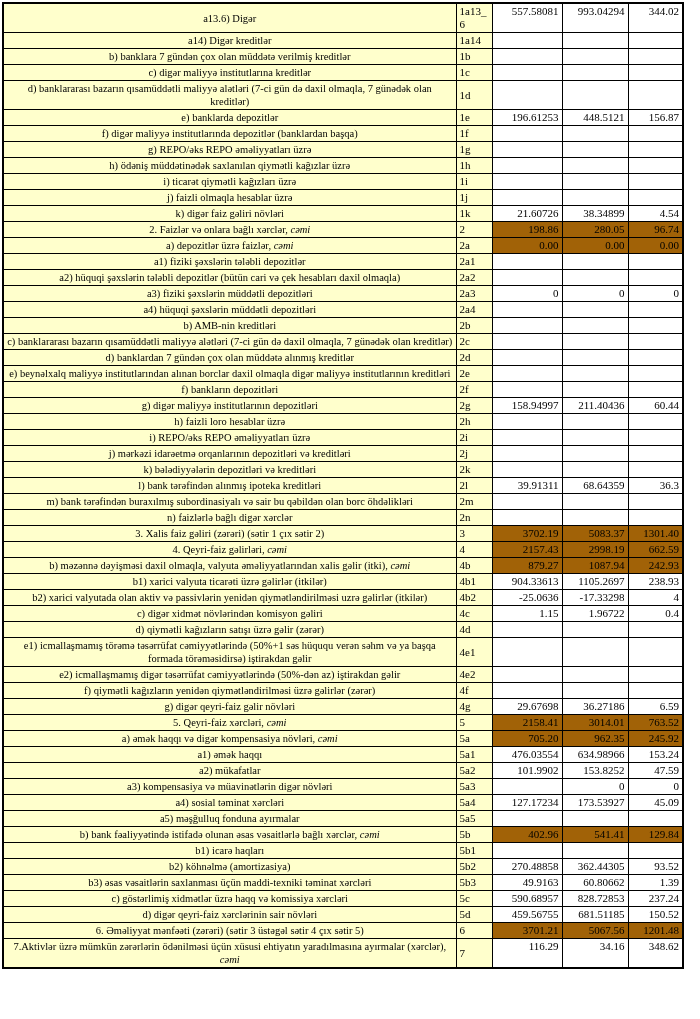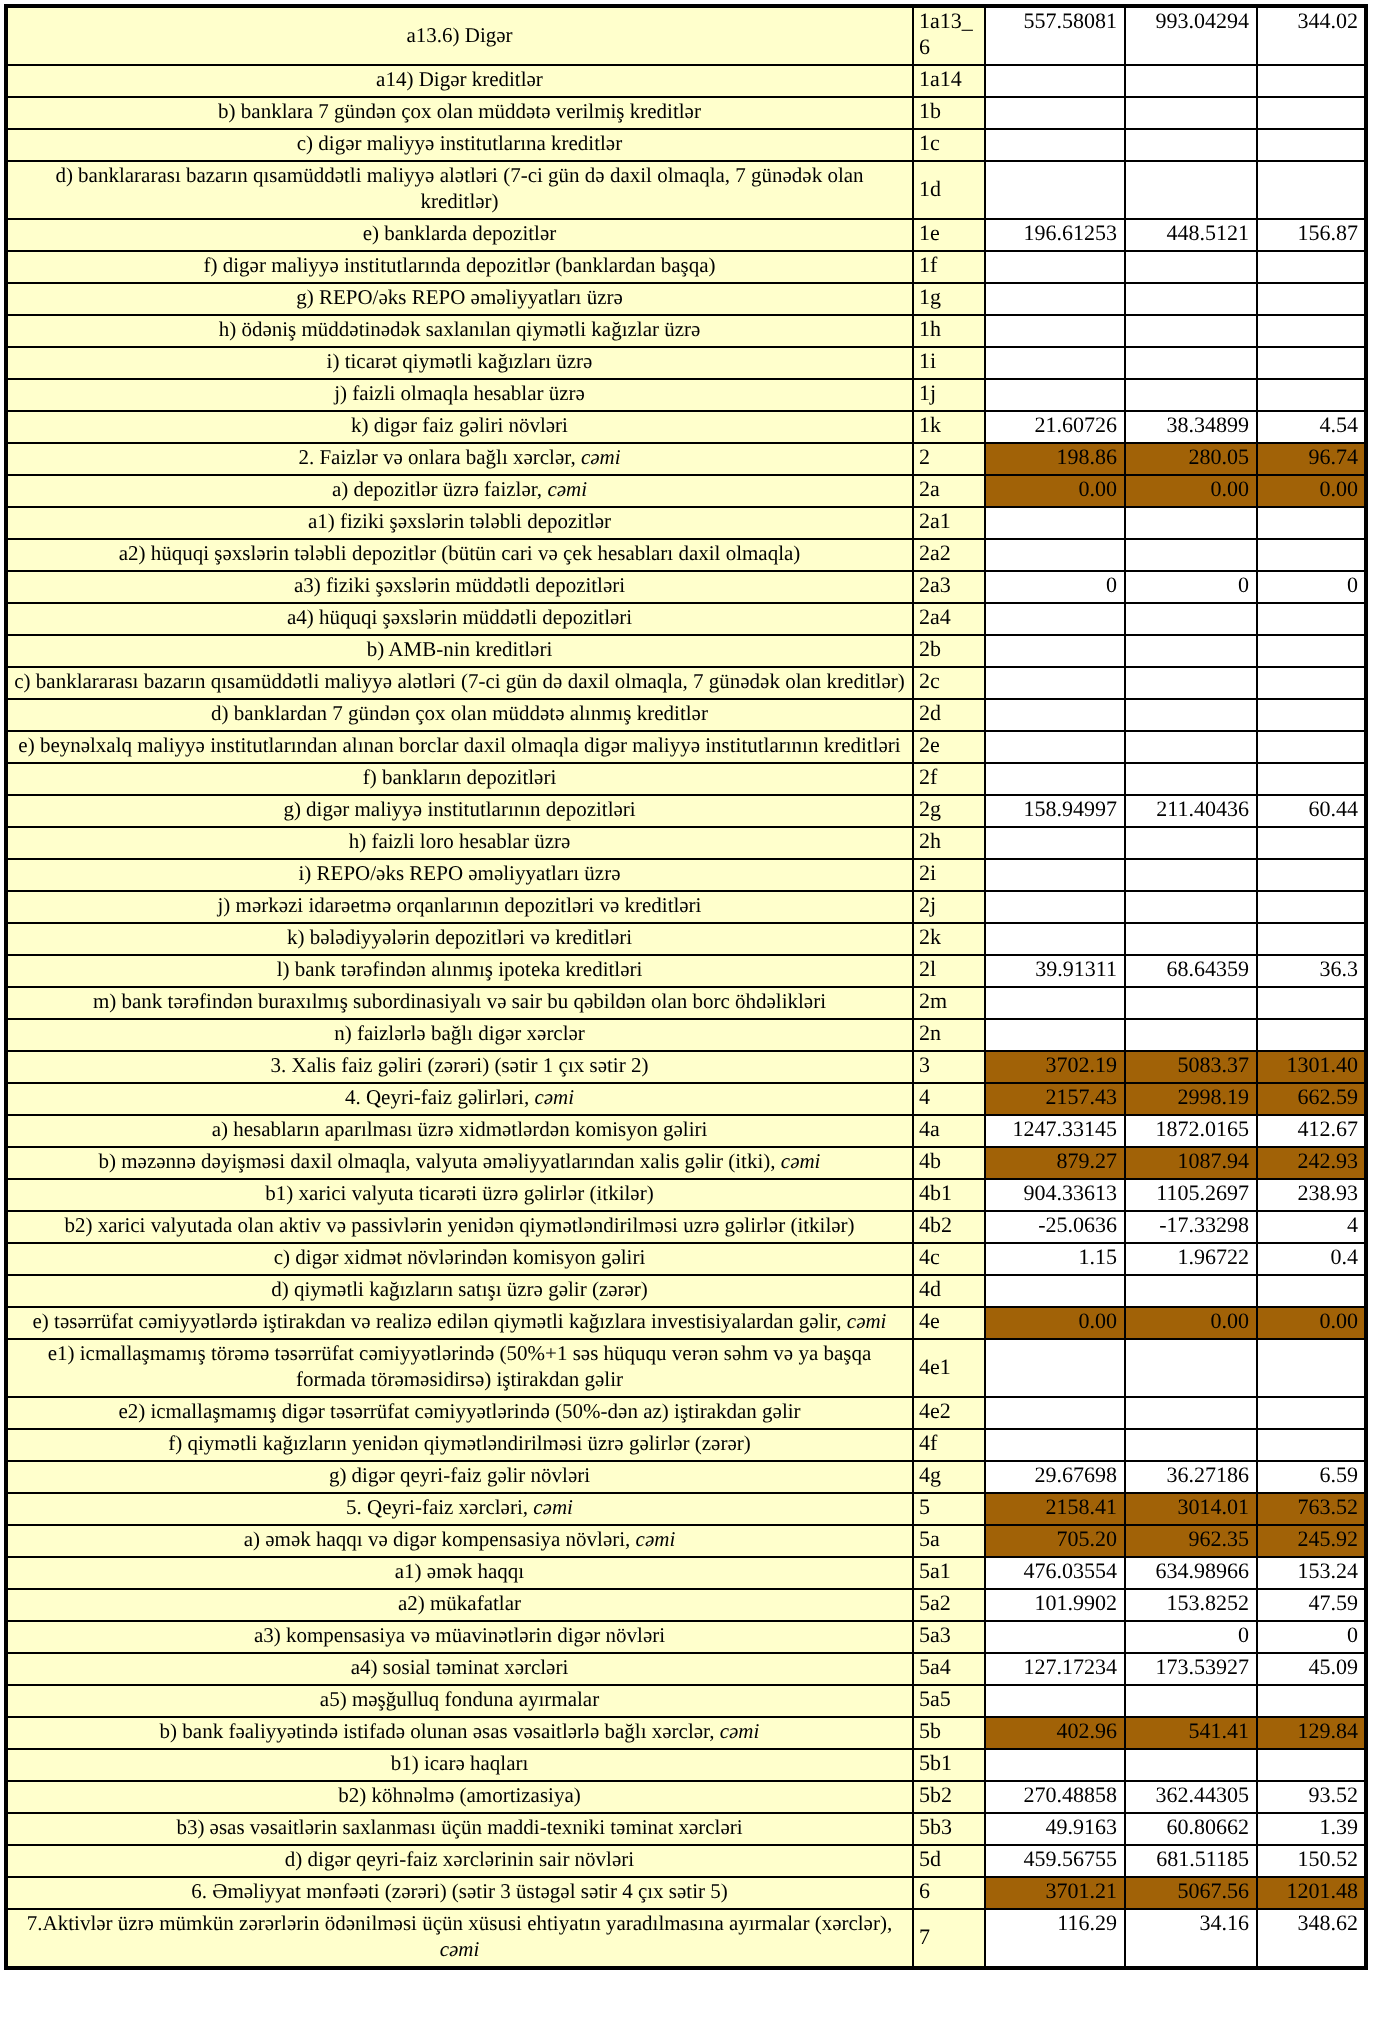--- a/index.html
+++ b/index.html
@@ -283,27 +283,20 @@
         <td class="num yellow bold">1301.40</td>
       </tr>
       <tr>
         <td class="label bold">4. Qeyri-faiz gəlirləri, <i>cəmi</i></td>
         <td class="code bold">4</td>
         <td class="num yellow bold">2157.43</td>
         <td class="num yellow bold">2998.19</td>
         <td class="num yellow bold">662.59</td>
       </tr>
       <tr>
-        <td class="label">a) hesabların aparılması üzrə xidmətlərdən komisyon gəliri</td>
-        <td class="code">4a</td>
-        <td class="num">1247.33145</td>
-        <td class="num">1872.0165</td>
-        <td class="num">412.67</td>
-      </tr>
-      <tr>
         <td class="label">b) məzənnə dəyişməsi daxil olmaqla, valyuta əməliyyatlarından xalis gəlir (itki), <i>cəmi</i></td>
         <td class="code">4b</td>
         <td class="num yellow">879.27</td>
         <td class="num yellow">1087.94</td>
         <td class="num yellow">242.93</td>
       </tr>
       <tr>
         <td class="label">b1) xarici valyuta ticarəti üzrə gəlirlər (itkilər)</td>
         <td class="code">4b1</td>
         <td class="num">904.33613</td>
@@ -325,27 +318,20 @@
         <td class="num">0.4</td>
       </tr>
       <tr>
         <td class="label">d) qiymətli kağızların satışı üzrə gəlir (zərər)</td>
         <td class="code">4d</td>
         <td class="num"></td>
         <td class="num"></td>
         <td class="num"></td>
       </tr>
       <tr>
-        <td class="label">e) təsərrüfat cəmiyyətlərdə iştirakdan və realizə edilən qiymətli kağızlara investisiyalardan gəlir, <i>cəmi</i></td>
-        <td class="code">4e</td>
-        <td class="num yellow bold">0.00</td>
-        <td class="num yellow bold">0.00</td>
-        <td class="num yellow bold">0.00</td>
-      </tr>
-      <tr>
         <td class="label">e1) icmallaşmamış törəmə təsərrüfat cəmiyyətlərində  (50%+1 səs hüququ verən səhm və ya başqa formada törəməsidirsə) iştirakdan gəlir</td>
         <td class="code">4e1</td>
         <td class="num"></td>
         <td class="num"></td>
         <td class="num"></td>
       </tr>
       <tr>
         <td class="label">e2) icmallaşmamış digər təsərrüfat cəmiyyətlərində (50%-dən az) iştirakdan gəlir</td>
         <td class="code">4e2</td>
         <td class="num"></td>
@@ -437,20 +423,27 @@
         <td class="num">93.52</td>
       </tr>
       <tr>
         <td class="label">b3) əsas vəsaitlərin saxlanması üçün maddi-texniki təminat xərcləri</td>
         <td class="code">5b3</td>
         <td class="num">49.9163</td>
         <td class="num">60.80662</td>
         <td class="num">1.39</td>
       </tr>
       <tr>
+        <td class="label">c) göstərlimiş xidmətlər üzrə haqq və komissiya xərcləri</td>
+        <td class="code">5c</td>
+        <td class="num">590.68957</td>
+        <td class="num">828.72853</td>
+        <td class="num">237.24</td>
+      </tr>
+      <tr>
         <td class="label">d) digər qeyri-faiz xərclərinin sair növləri</td>
         <td class="code">5d</td>
         <td class="num">459.56755</td>
         <td class="num">681.51185</td>
         <td class="num">150.52</td>
       </tr>
       <tr>
         <td class="label bold">6. Əməliyyat mənfəəti (zərəri) (sətir 3 üstəgəl sətir 4 çıx sətir 5)</td>
         <td class="code bold">6</td>
         <td class="num yellow bold">3701.21</td>

